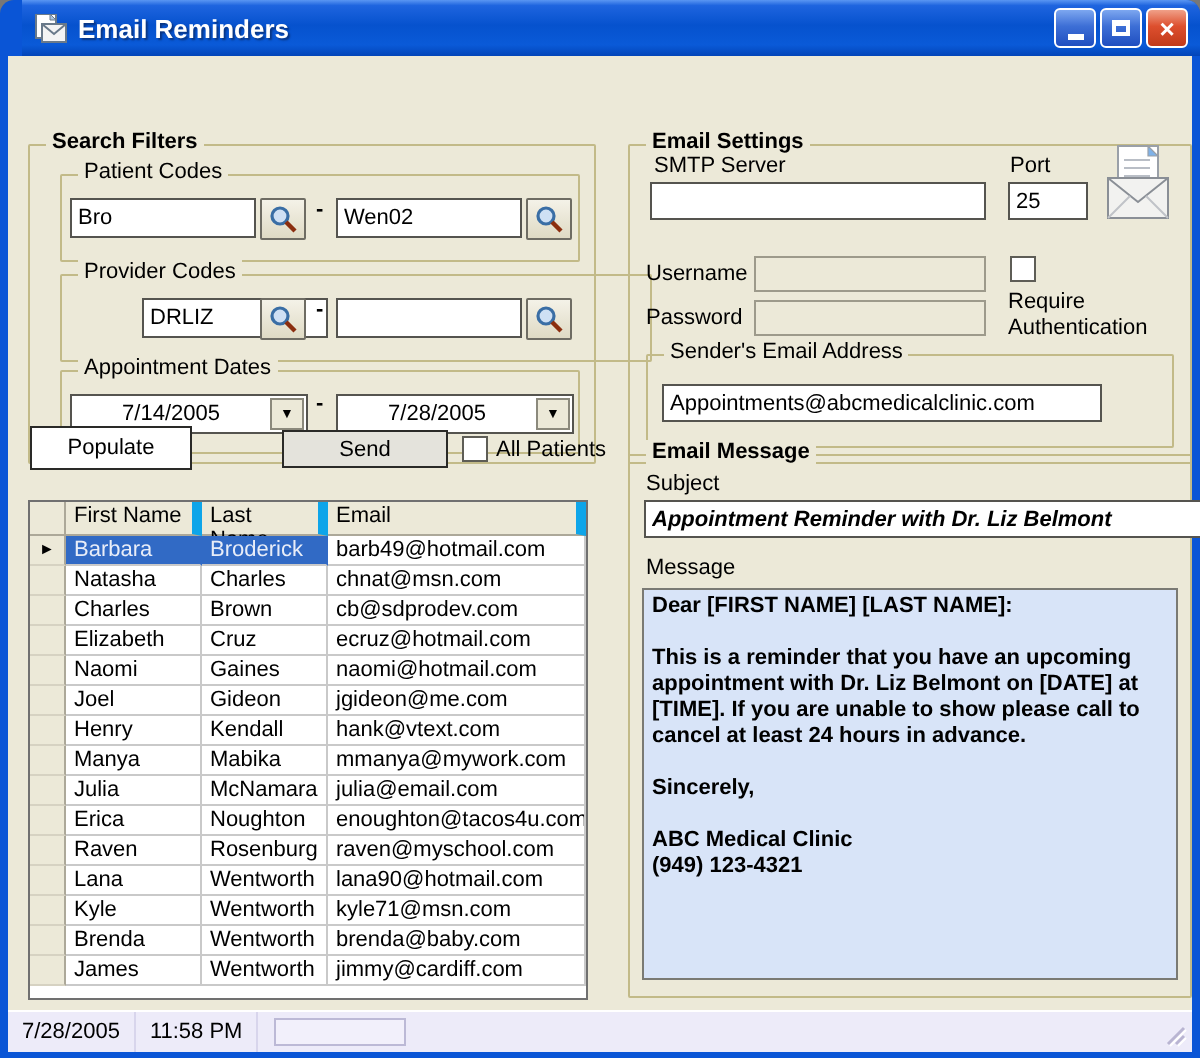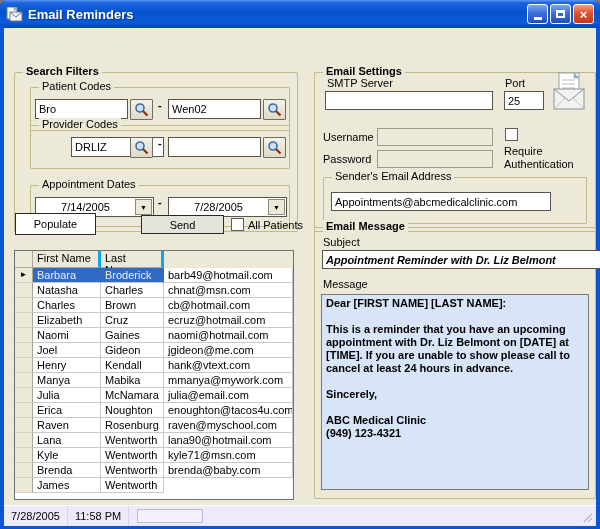--- a/index.html
+++ b/index.html
@@ -9,21 +9,21 @@
   .window {
     position:relative; width:600px; height:529px;
     background:#0A55D6;
     border-radius:7px 7px 0 0;
     overflow:hidden;
     font-size:11px; color:#000;
   }
 
   
   .titlebar {
-    position:absolute; left:0; top:0; right:0; height:28px;
+    position:absolute; left:11px; top:0; right:0; height:28px;
     background:linear-gradient(180deg,#5A96F2 0%,#1E64DF 10%,#0652CE 45%,#0A5AD8 80%,#0345B8 100%);
     display:flex; align-items:center; padding:0 6px;
   }
   .title-icon { width:17px; height:15px; margin-right:5px; flex:0 0 auto; }
   .title-text {
     color:#fff; font-weight:bold; font-size:13px;
     text-shadow:1px 1px 1px #0a3580; flex:1;
   }
   .win-buttons { display:flex; gap:2px; }
   .winbtn {
@@ -92,21 +92,21 @@
   }
   .cb-label { position:absolute; white-space:nowrap; }
 
   
   .grid {
     position:absolute; left:10px; top:250px; width:280px; height:250px;
     background:#fff; border:1px solid #707070; overflow:hidden;
   }
   .grid-header { display:flex; height:17px; background:#ECE9D8; }
   .grid-header .hcell {
-    border-right:3px solid #0ea5e9; border-bottom:1px solid #ACA899;
+    border-right:5px solid #0ea5e9; border-bottom:1px solid #ACA899;
     padding:1px 4px; color:#000;
   }
   .grid-header .hc-rowhdr { width:18px; flex:0 0 auto; border-right:1px solid #ACA899; border-bottom:1px solid #ACA899; background:#ECE9D8; }
   .hc0 { width:68px; flex:0 0 auto; }
   .hc1 { width:63px; flex:0 0 auto; }
   .hc2 { flex:1; }
   .grid-row { display:flex; height:15px; }
   .grid-row .row-header {
     width:18px; flex:0 0 auto; background:#ECE9D8;
     border-right:1px solid #ACA899; border-bottom:1px solid #D6D2C2;
@@ -189,21 +189,21 @@
         <span class="dash" style="left:127px; top:11px;">-</span>
         <input class="txt" style="left: 137px; top: 11px; width: 93px; height: 20px;" value="Wen02">
         <div class="search-btn" style="left:232px; top:11px;">
           <svg width="15" height="15" viewBox="0 0 15 15">
             <circle cx="6" cy="6" r="4" fill="#CFE0F4" stroke="#3A6EA5" stroke-width="1.6"></circle>
             <line x1="9" y1="9" x2="13.5" y2="13.5" stroke="#8B2E0F" stroke-width="2.2"></line>
           </svg>
         </div>
       </div>
 
-      <div class="groupbox" style="left:15px; top:52px; width:260px; height:44px;">
+      <div class="groupbox" style="left:15px; top:64px; width:296px; height:44px;">
         <span class="gb-label plain">Provider Codes</span>
         <input class="txt" style="left: 4px; top: 11px; width: 93px; height: 20px; margin-left: 36px;" value="DRLIZ">
         <div class="search-btn" style="left:99px; top:11px;">
           <svg width="15" height="15" viewBox="0 0 15 15">
             <circle cx="6" cy="6" r="4" fill="#CFE0F4" stroke="#3A6EA5" stroke-width="1.6"></circle>
             <line x1="9" y1="9" x2="13.5" y2="13.5" stroke="#8B2E0F" stroke-width="2.2"></line>
           </svg>
         </div>
         <span class="dash" style="left:127px; top:11px;">-</span>
         <input class="txt" style="left: 137px; top: 11px; width: 93px; height: 20px;" value="">
@@ -232,39 +232,40 @@
     <div class="button populate" style="left:11px; top:185px; width:81px; height:22px;">Populate</div>
     <div class="button send" style="left:137px; top:187px; width:83px; height:19px;">Send</div>
     <span class="checkbox" style="left:227px; top:190px;"></span>
     <span class="cb-label" style="left:244px; top:191px; position:absolute;">All Patients</span>
 
     <div class="grid" style="top:222px;">
       <div class="grid-header">
         <div class="hcell hc-rowhdr"></div>
         <div class="hcell hc0">First Name</div>
         <div class="hcell hc1">Last Name</div>
+        <div class="hcell hc2">Email</div>
       </div>
       <div>
           <div class="grid-row">
             <div class="row-header">►</div>
             <div class="cell c0 sel">Barbara</div>
             <div class="cell c1 sel">Broderick</div>
             <div class="cell c2">barb49@hotmail.com</div>
           </div>
           <div class="grid-row">
             <div class="row-header"></div>
             <div class="cell c0">Natasha</div>
             <div class="cell c1">Charles</div>
             <div class="cell c2">chnat@msn.com</div>
           </div>
           <div class="grid-row">
             <div class="row-header"></div>
             <div class="cell c0">Charles</div>
             <div class="cell c1">Brown</div>
-            <div class="cell c2">cb@hotmail.com</div>
+            <div class="cell c2">cb@sdprodev.com</div>
           </div>
           <div class="grid-row">
             <div class="row-header"></div>
             <div class="cell c0">Elizabeth</div>
             <div class="cell c1">Cruz</div>
             <div class="cell c2">ecruz@hotmail.com</div>
           </div>
           <div class="grid-row">
             <div class="row-header"></div>
             <div class="cell c0">Naomi</div>
@@ -322,20 +323,21 @@
           <div class="grid-row">
             <div class="row-header"></div>
             <div class="cell c0">Brenda</div>
             <div class="cell c1">Wentworth</div>
             <div class="cell c2">brenda@baby.com</div>
           </div>
           <div class="grid-row">
             <div class="row-header"></div>
             <div class="cell c0">James</div>
             <div class="cell c1">Wentworth</div>
+            <div class="cell c2">jimmy@cardiff.com</div>
           </div>
         </div>
     </div>
 
     <div class="groupbox" style="left:310px; top:44px; width:282px; height:160px;">
       <span class="gb-label">Email Settings</span>
 
       <span style="position:absolute; left:12px; top:4px;">SMTP Server</span>
       <input class="txt" style="left: 10px; top: 18px; width: 168px; height: 19px;" value="">
 

